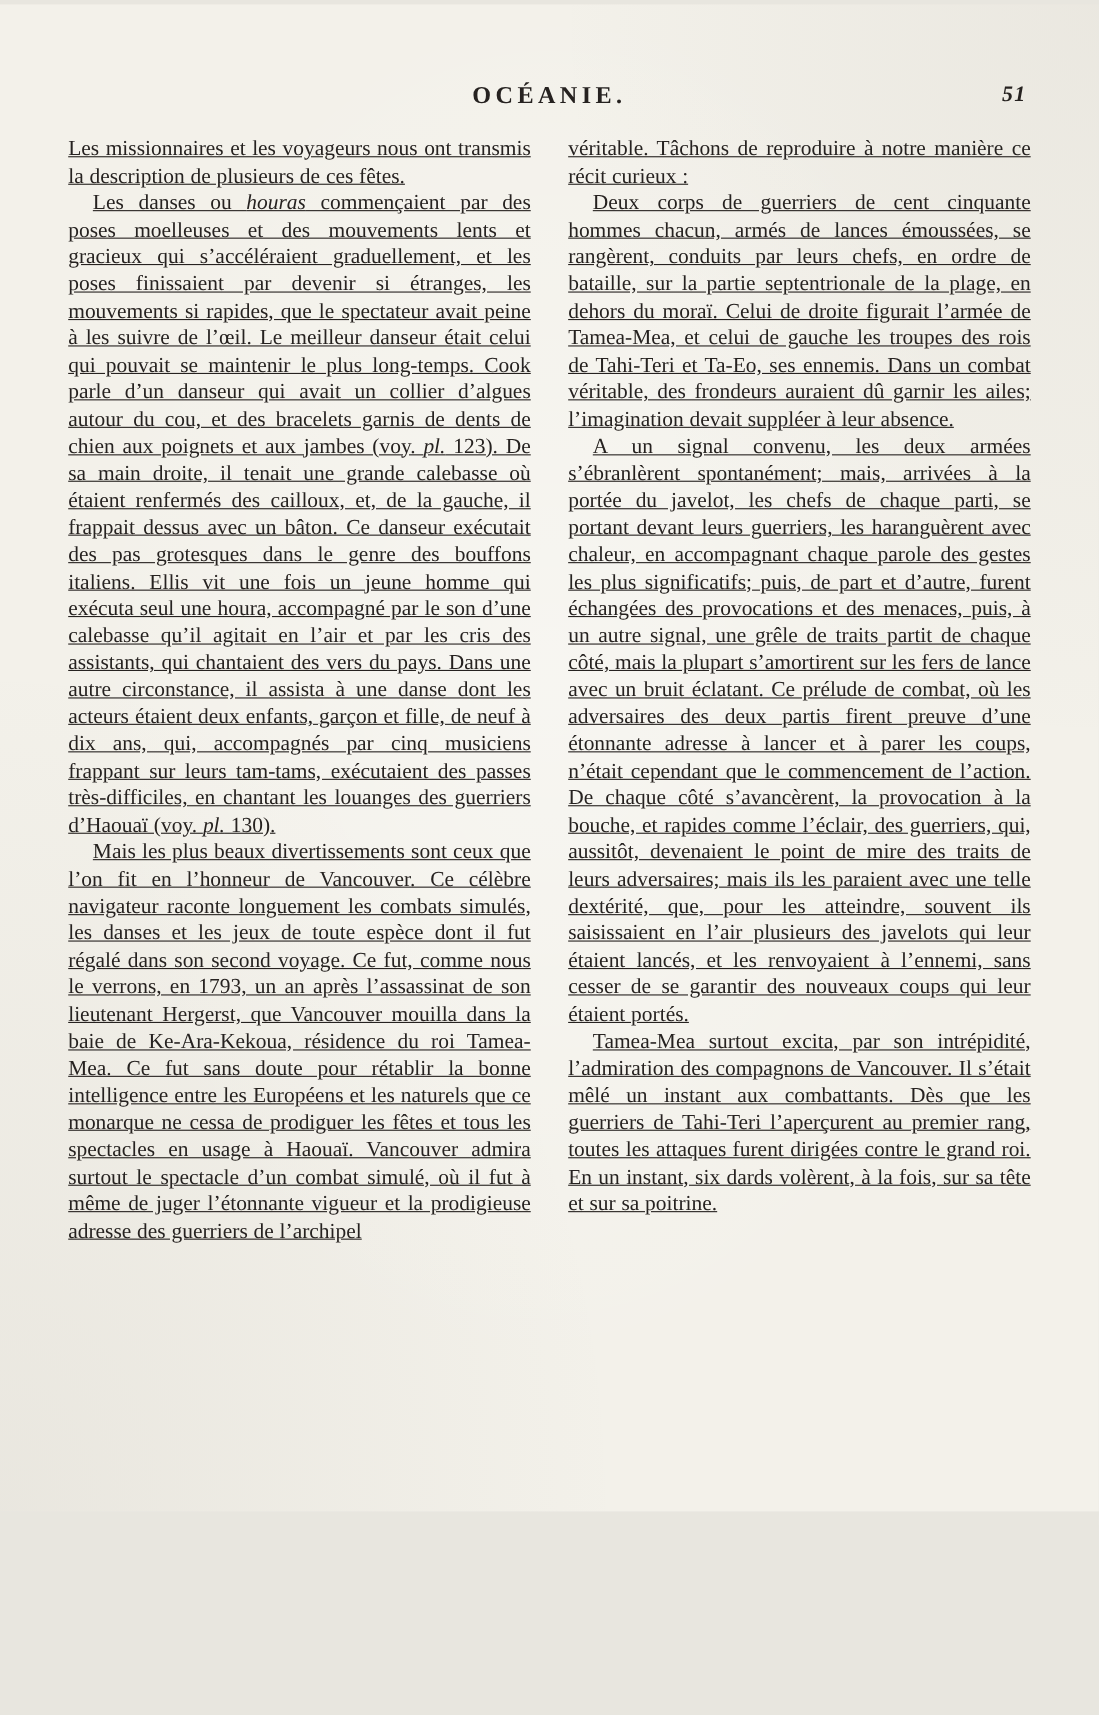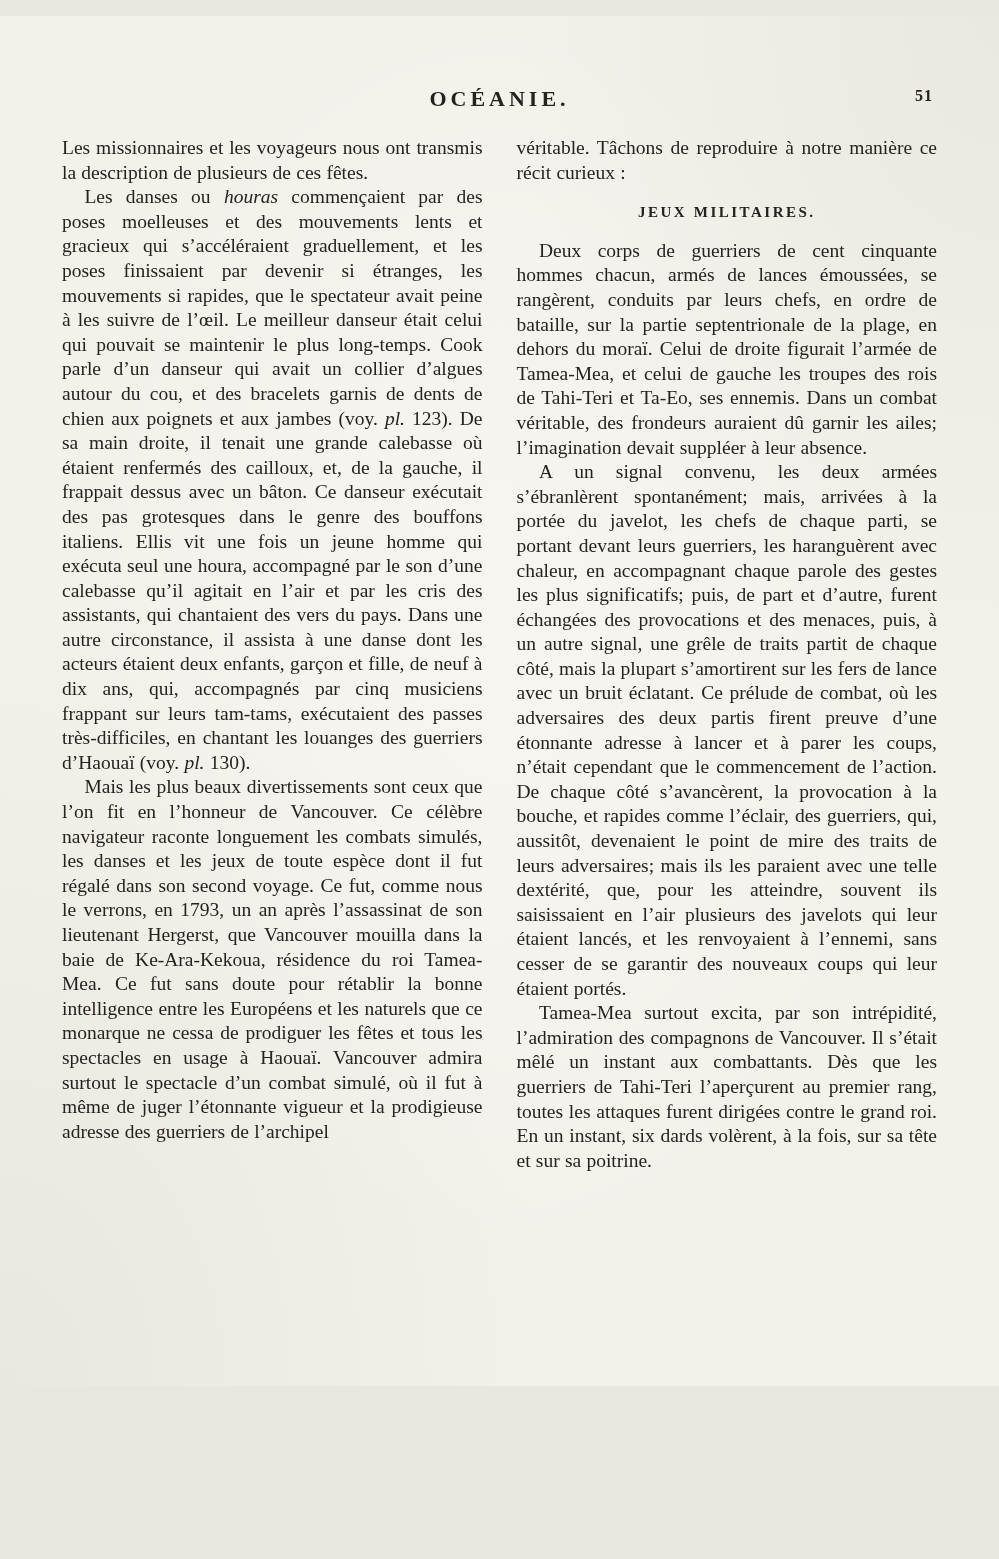--- a/index.html
+++ b/index.html
@@ -4,21 +4,21 @@
 <style>
   :root{
     --paper:#f3f1ea;
     --ink:#262220;
   }
   html,body{margin:0;padding:0;background:#e8e6df;}
   .page{
     position:relative;
     width:999px;
     height:1370px;
-    margin:16px auto;
+    margin:4px auto;
     background:var(--paper);
     background-image:
       radial-gradient(ellipse at 50% 45%, rgba(255,255,255,0.35) 0%, rgba(255,255,255,0) 60%),
       radial-gradient(ellipse at 0% 100%, rgba(120,110,95,0.08) 0%, rgba(0,0,0,0) 40%),
       radial-gradient(ellipse at 100% 0%, rgba(120,110,95,0.07) 0%, rgba(0,0,0,0) 35%);
     color:var(--ink);
     font-family:"Liberation Serif","DejaVu Serif",serif;
     box-sizing:border-box;
     padding:70px 62px 40px 62px;
     overflow:hidden;
@@ -33,27 +33,29 @@
     left:0; right:0;
     text-align:center;
     font-size:22px;
     font-weight:bold;
     letter-spacing:4px;
   }
   .page-number{
     position:absolute;
     right:4px;
     top:1px;
-    font-size:16px;
+    font-size:20px;
     font-weight:bold;
     letter-spacing:1px;
+    font-style:italic;
   }
   .columns{
     display:flex;
     gap:34px;
+    text-decoration:underline;
   }
   .column{
     flex:1 1 0;
     font-size:19.5px;
     line-height:24.6px;
     text-align:justify;
     hyphens:auto;
     -webkit-hyphens:auto;
     word-spacing:0.02em;
   }
@@ -89,21 +91,20 @@
   </div>
 
   <div class="columns">
     <div class="column" lang="fr">
         <p class="para"><span>Les missionnaires et les voyageurs nous ont transmis la description de plusieurs de ces fêtes.</span></p>
         <p class="para indent"><span>Les danses ou </span><span class="it">houras</span><span> commençaient par des poses moelleuses et des mouvements lents et gracieux qui s’accéléraient graduellement, et les poses finissaient par devenir si étranges, les mouvements si rapides, que le spectateur avait peine à les suivre de l’œil. Le meilleur danseur était celui qui pouvait se maintenir le plus long-temps. Cook parle d’un danseur qui avait un collier d’algues autour du cou, et des bracelets garnis de dents de chien aux poignets et aux jambes (voy. </span><span class="it">pl.</span><span> 123). De sa main droite, il tenait une grande calebasse où étaient renfermés des cailloux, et, de la gauche, il frappait dessus avec un bâton. Ce danseur exécutait des pas grotesques dans le genre des bouffons italiens. Ellis vit une fois un jeune homme qui exécuta seul une houra, accompagné par le son d’une calebasse qu’il agitait en l’air et par les cris des assistants, qui chantaient des vers du pays. Dans une autre circonstance, il assista à une danse dont les acteurs étaient deux enfants, garçon et fille, de neuf à dix ans, qui, accompagnés par cinq musiciens frappant sur leurs tam-tams, exécutaient des passes très-difficiles, en chantant les louanges des guerriers d’Haouaï (voy. </span><span class="it">pl.</span><span> 130).</span></p>
         <p class="para indent"><span>Mais les plus beaux divertissements sont ceux que l’on fit en l’honneur de Vancouver. Ce célèbre navigateur raconte longuement les combats simulés, les danses et les jeux de toute espèce dont il fut régalé dans son second voyage. Ce fut, comme nous le verrons, en 1793, un an après l’assassinat de son lieutenant Hergerst, que Vancouver mouilla dans la baie de Ke-Ara-Kekoua, résidence du roi Tamea-Mea. Ce fut sans doute pour rétablir la bonne intelligence entre les Européens et les naturels que ce monarque ne cessa de prodiguer les fêtes et tous les spectacles en usage à Haouaï. Vancouver admira surtout le spectacle d’un combat simulé, où il fut à même de juger l’étonnante vigueur et la prodigieuse adresse des guerriers de l’archipel</span></p>
       </div>
     <div class="column" lang="fr">
         <p class="para"><span>véritable. Tâchons de reproduire à notre manière ce récit curieux :</span></p>
-        <div class="section-heading">JEUX MILITAIRES.</div>
         <p class="para indent"><span>Deux corps de guerriers de cent cinquante hommes chacun, armés de lances émoussées, se rangèrent, conduits par leurs chefs, en ordre de bataille, sur la partie septentrionale de la plage, en dehors du moraï. Celui de droite figurait l’armée de Tamea-Mea, et celui de gauche les troupes des rois de Tahi-Teri et Ta-Eo, ses ennemis. Dans un combat véritable, des frondeurs auraient dû garnir les ailes; l’imagination devait suppléer à leur absence.</span></p>
         <p class="para indent"><span>A un signal convenu, les deux armées s’ébranlèrent spontanément; mais, arrivées à la portée du javelot, les chefs de chaque parti, se portant devant leurs guerriers, les haranguèrent avec chaleur, en accompagnant chaque parole des gestes les plus significatifs; puis, de part et d’autre, furent échangées des provocations et des menaces, puis, à un autre signal, une grêle de traits partit de chaque côté, mais la plupart s’amortirent sur les fers de lance avec un bruit éclatant. Ce prélude de combat, où les adversaires des deux partis firent preuve d’une étonnante adresse à lancer et à parer les coups, n’était cependant que le commencement de l’action. De chaque côté s’avancèrent, la provocation à la bouche, et rapides comme l’éclair, des guerriers, qui, aussitôt, devenaient le point de mire des traits de leurs adversaires; mais ils les paraient avec une telle dextérité, que, pour les atteindre, souvent ils saisissaient en l’air plusieurs des javelots qui leur étaient lancés, et les renvoyaient à l’ennemi, sans cesser de se garantir des nouveaux coups qui leur étaient portés.</span></p>
         <p class="para indent"><span>Tamea-Mea surtout excita, par son intrépidité, l’admiration des compagnons de Vancouver. Il s’était mêlé un instant aux combattants. Dès que les guerriers de Tahi-Teri l’aperçurent au premier rang, toutes les attaques furent dirigées contre le grand roi. En un instant, six dards volèrent, à la fois, sur sa tête et sur sa poitrine.</span></p>
       </div>
   </div>
 
   <div class="footer-mark">4.</div>
 </div>
 
 </body></html>

